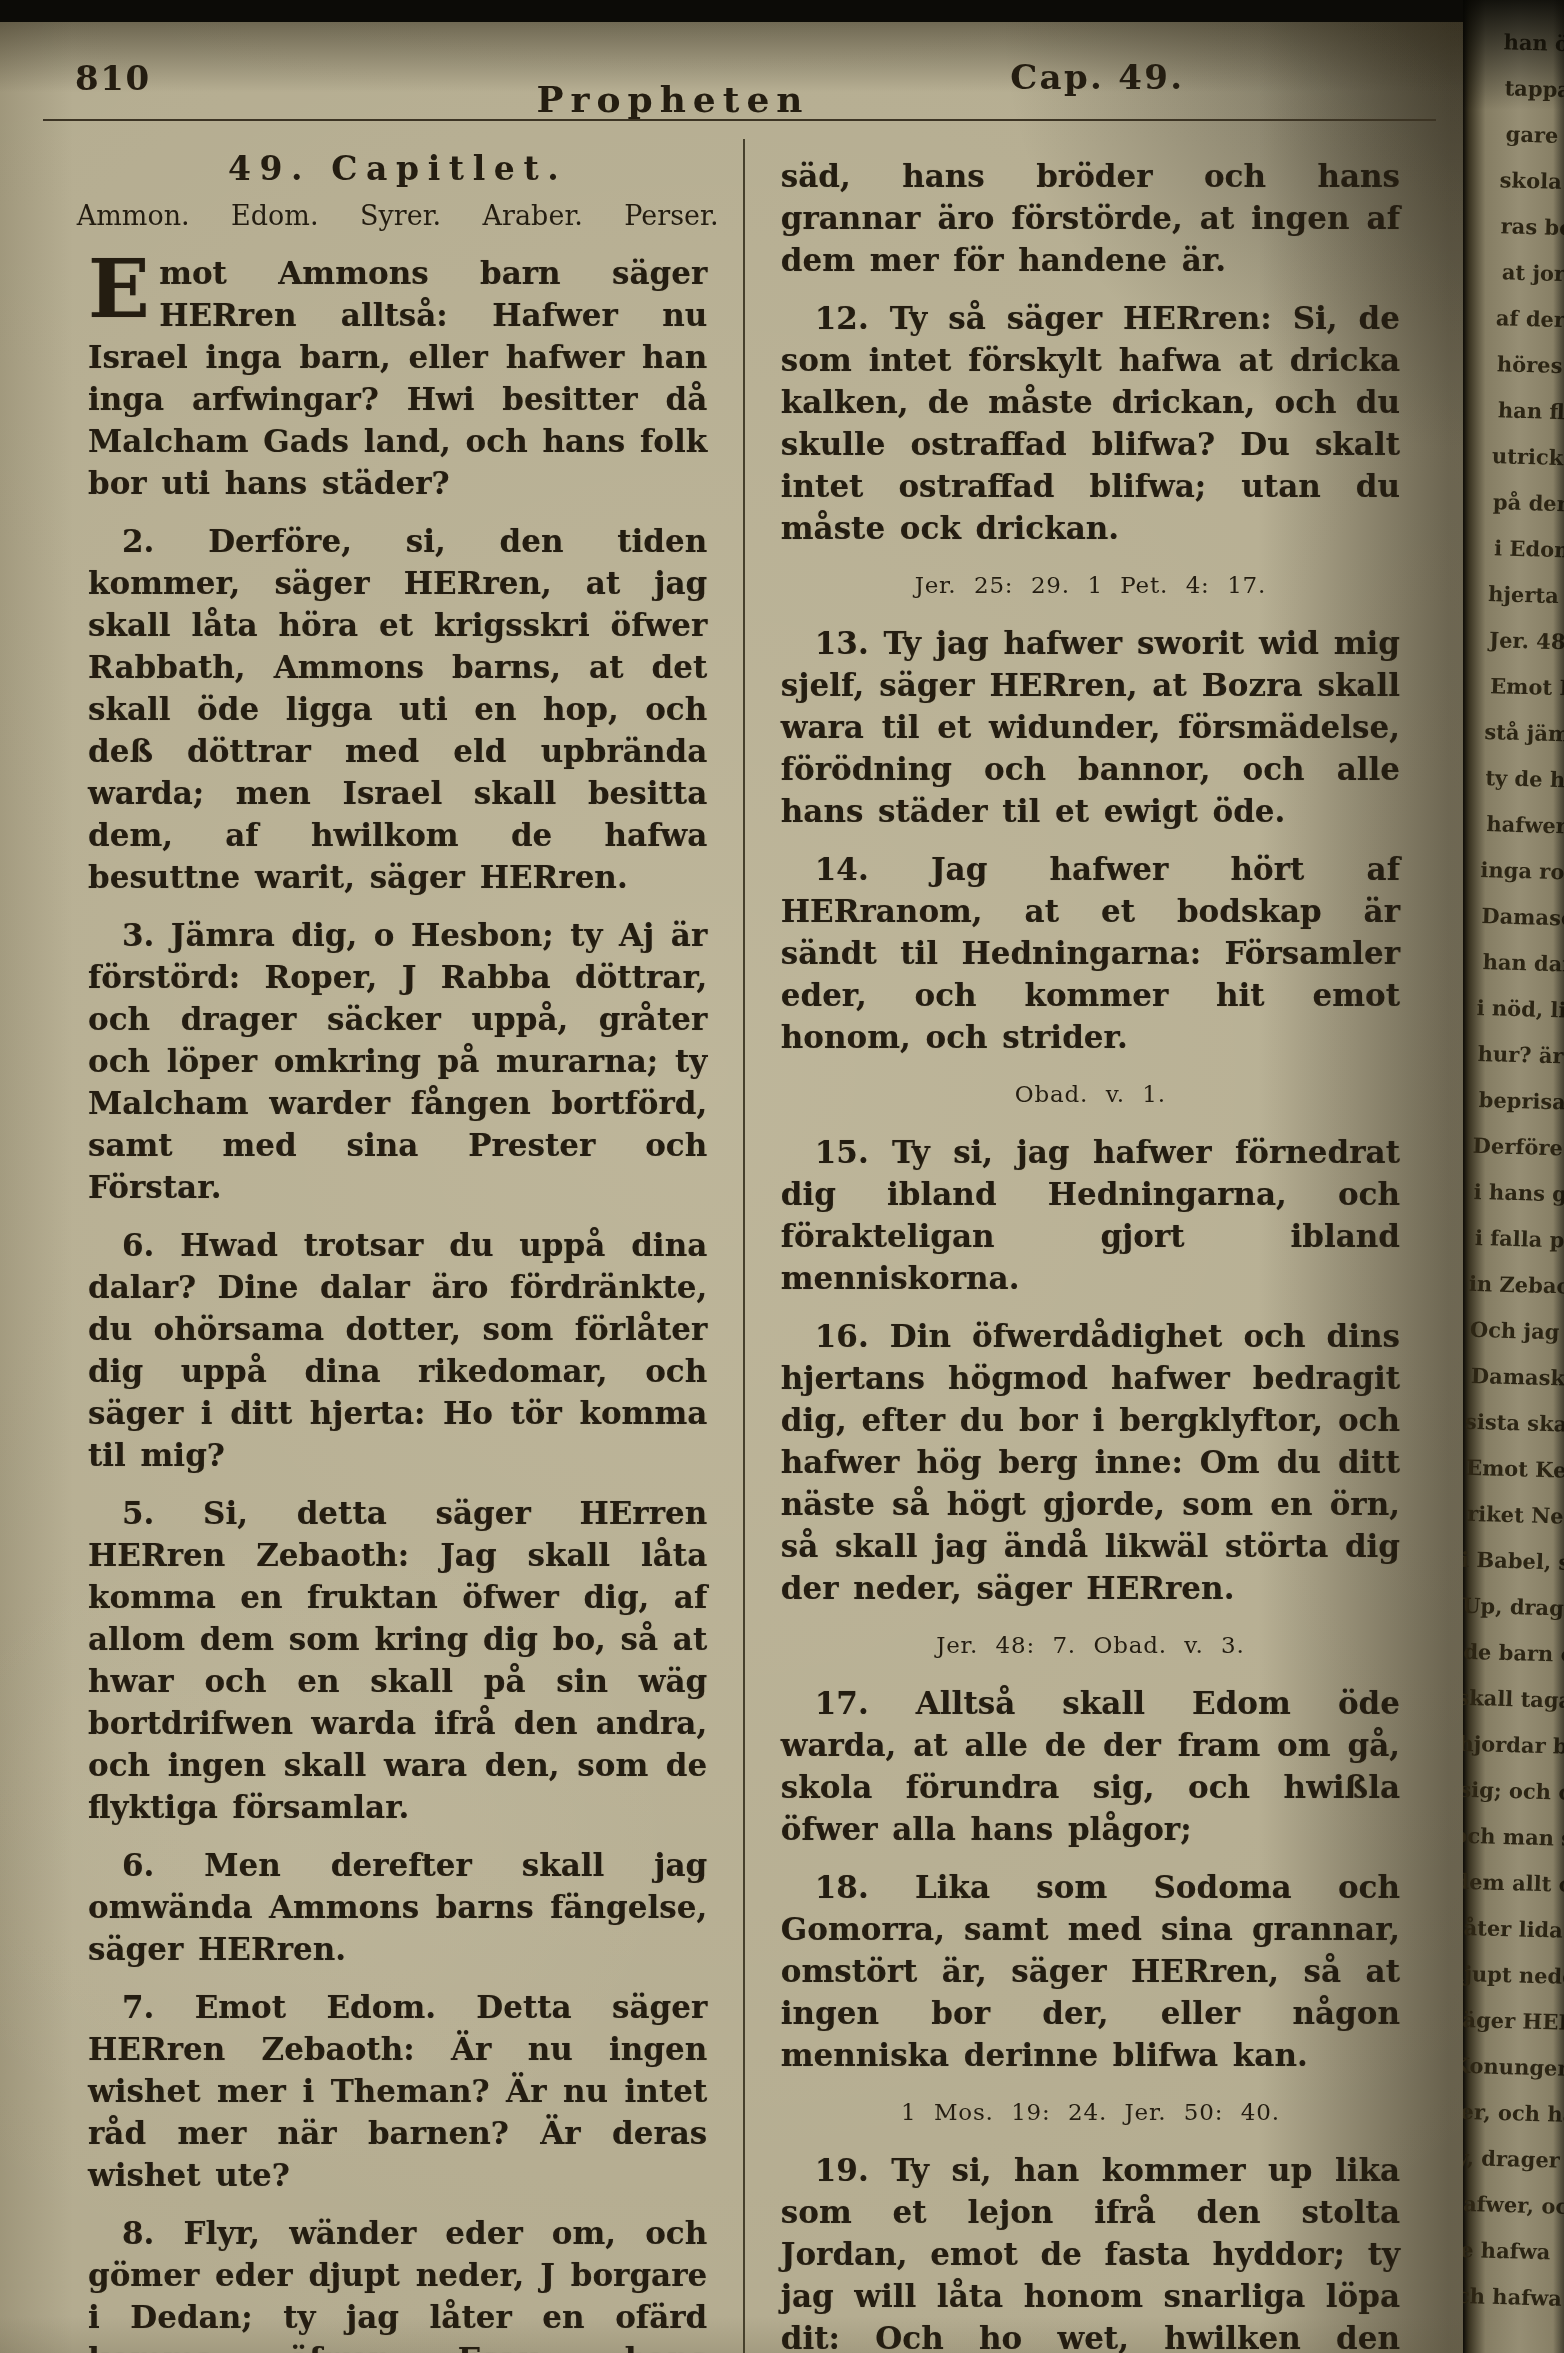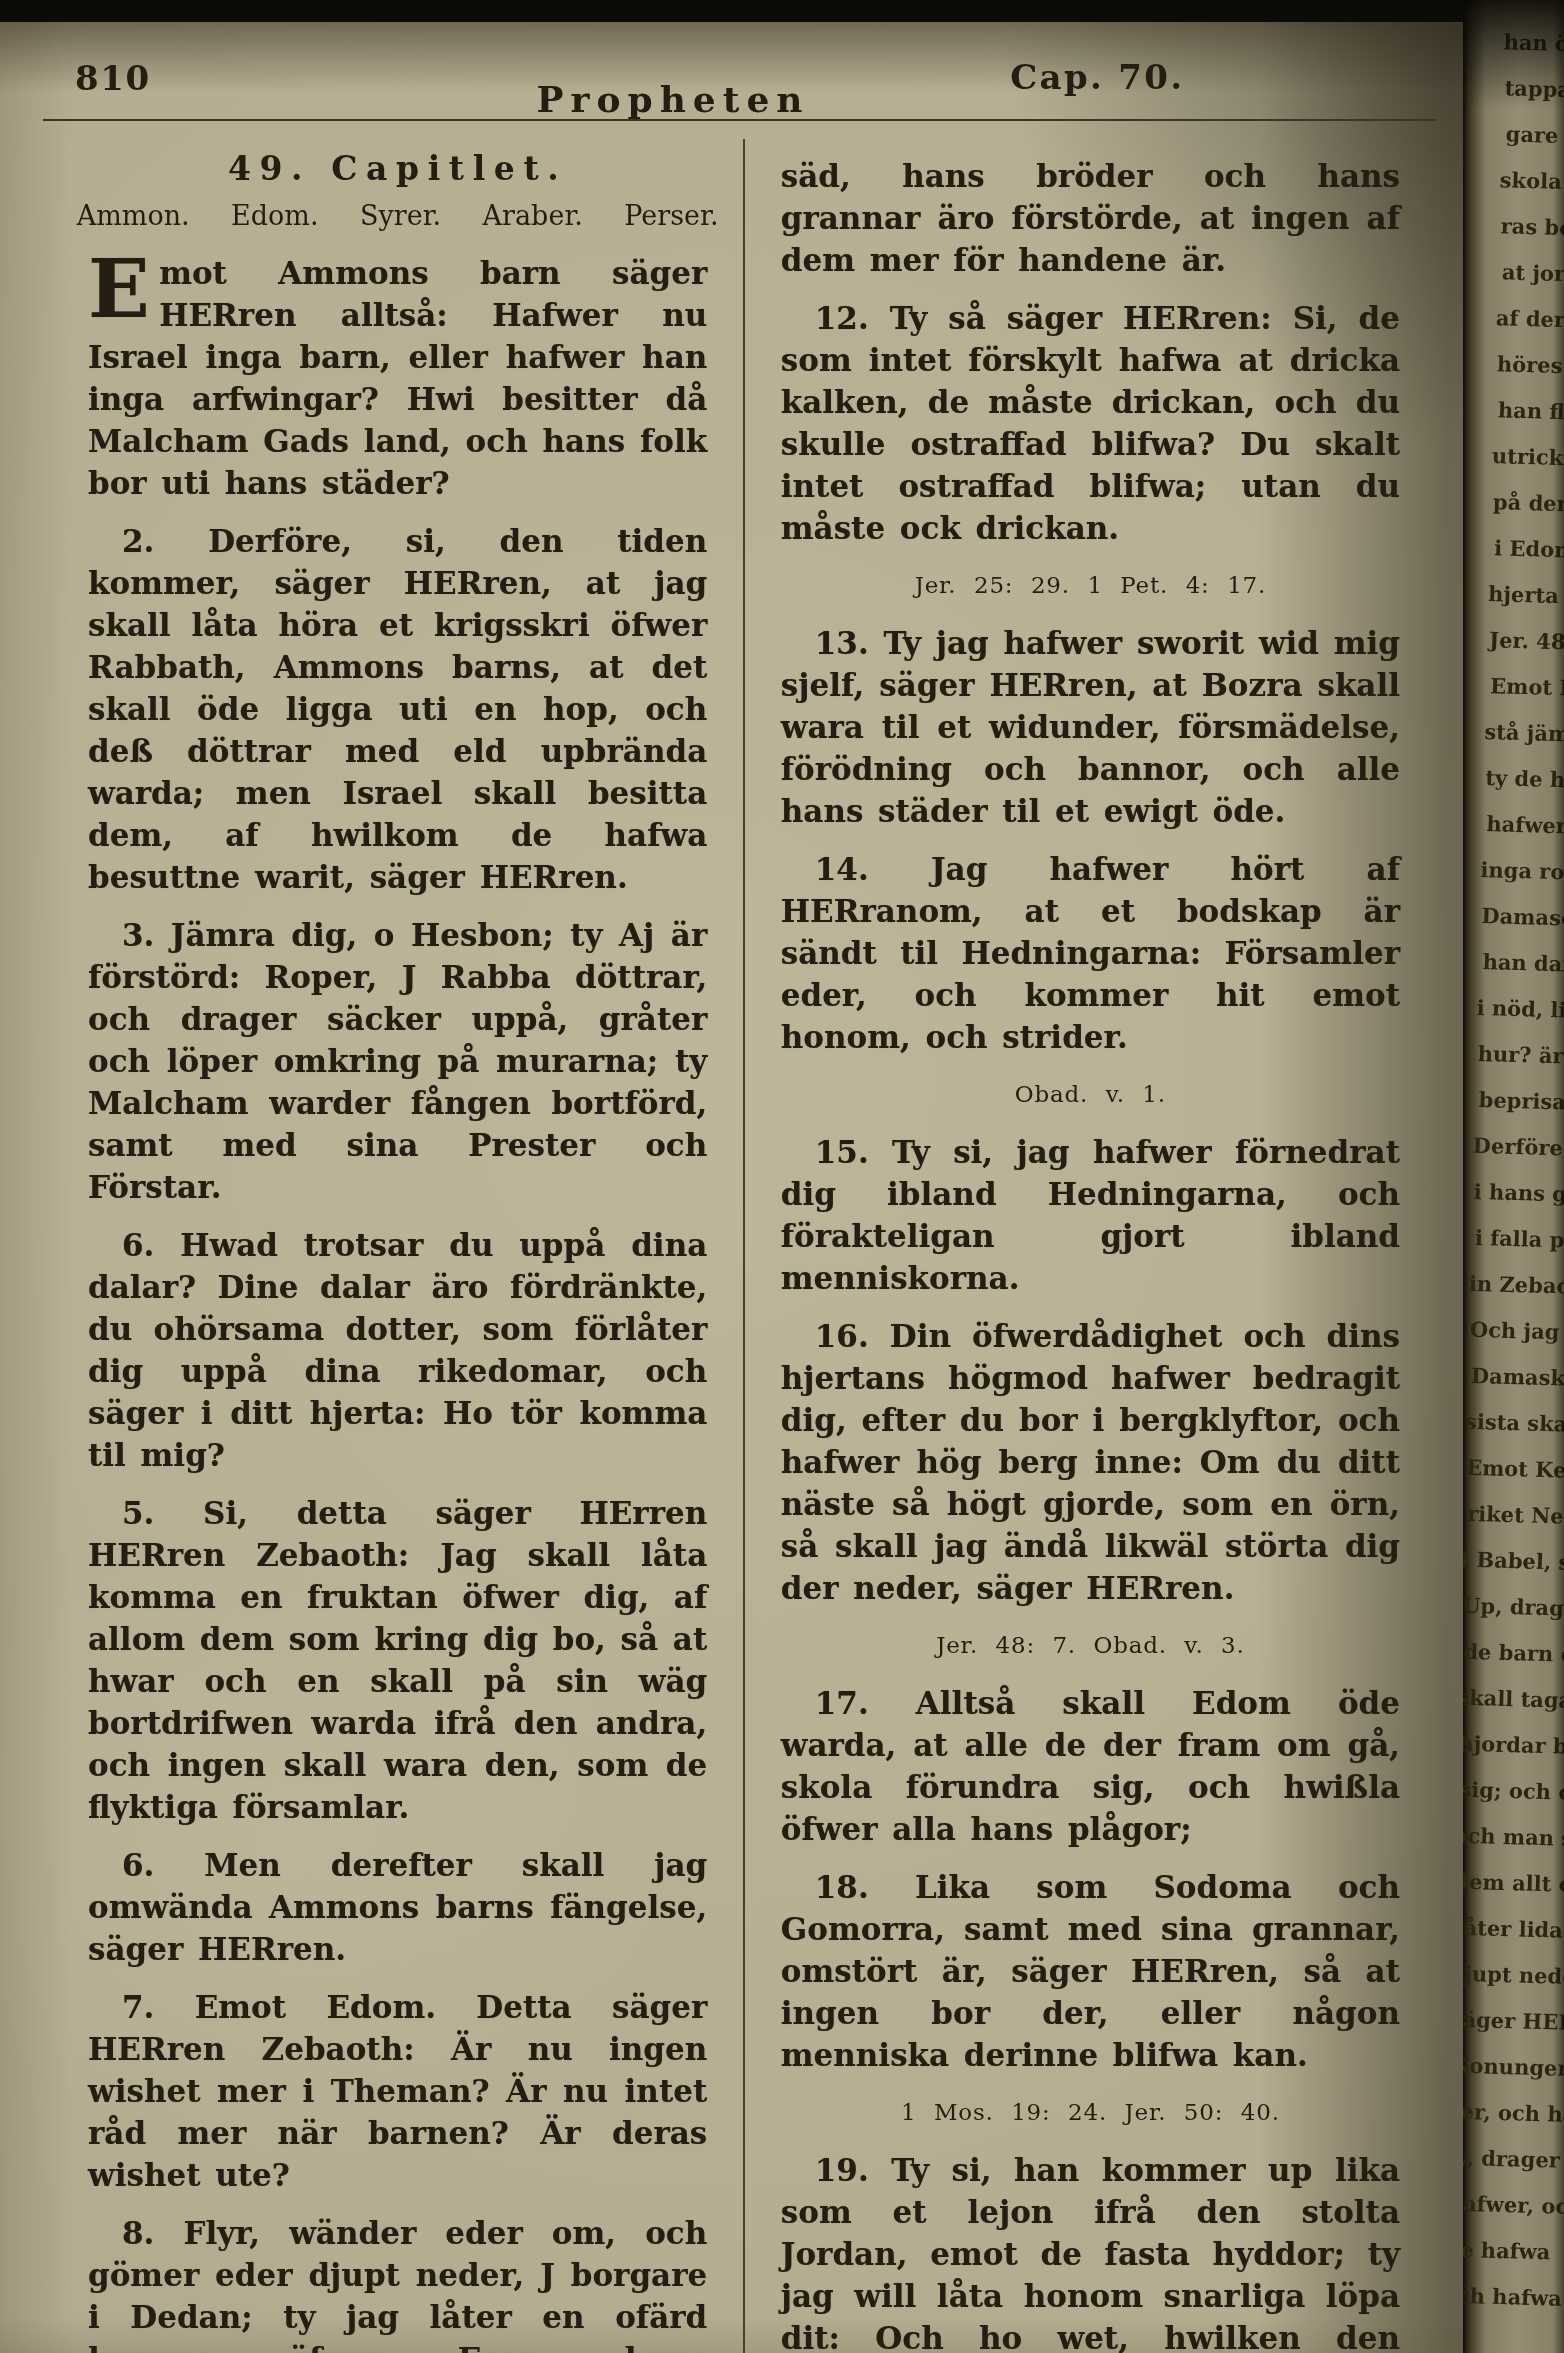--- a/index.html
+++ b/index.html
@@ -62,21 +62,21 @@
   .frag{font-size:21px;font-weight:700;line-height:46px;white-space:nowrap;color:#2c2514;}
 </style>
 </head>
 <body>
 
 <div id="scan">
   <div id="main-page">
     <div class="header">
       <span class="pagenum">810</span>
       <span class="running-title">Propheten</span>
-      <span class="running-chap">Cap. 70.</span>
+      <span class="running-chap">Cap. 49.</span>
     </div>
     <div class="rule"></div>
     <div class="columns">
       <div class="col" id="col-left">
         <h2 class="chapter-heading">49. Capitlet.</h2>
         <p class="subject">Ammon. Edom. Syrer. Araber. Perser.</p>
         <div id="left-verses">
             <p class="verse noindent"><span class="dropcap">E</span>mot Ammons barn säger HERren alltså: Hafwer nu Israel inga barn, eller hafwer han inga arfwingar? Hwi besitter då Malcham Gads land, och hans folk bor uti hans städer?</p>
             <p class="verse">2. Derföre, si, den tiden kommer, säger HERren, at jag skall låta höra et krigsskri öfwer Rabbath, Ammons barns, at det skall öde ligga uti en hop, och deß döttrar med eld upbrända warda; men Israel skall besitta dem, af hwilkom de hafwa besuttne warit, säger HERren.</p>
             <p class="verse">3. Jämra dig, o Hesbon; ty Aj är förstörd: Roper, J Rabba döttrar, och drager säcker uppå, gråter och löper omkring på murarna; ty Malcham warder fången bortförd, samt med sina Prester och Förstar.</p>

